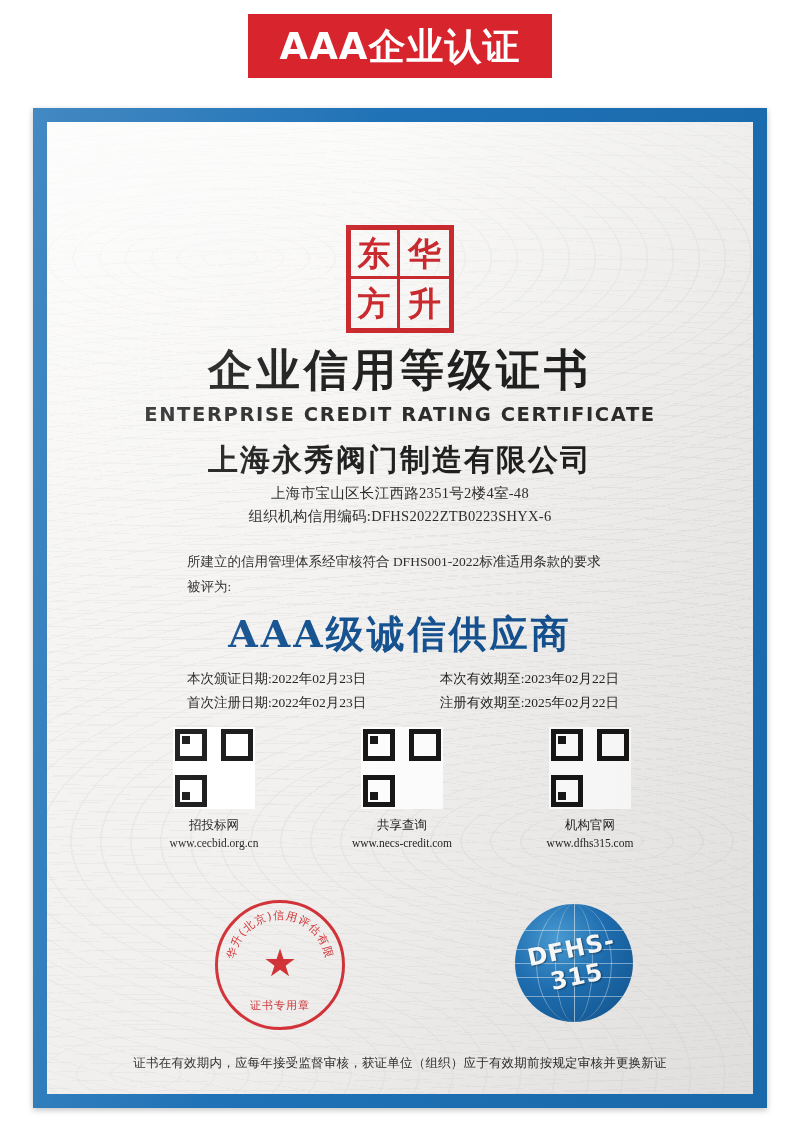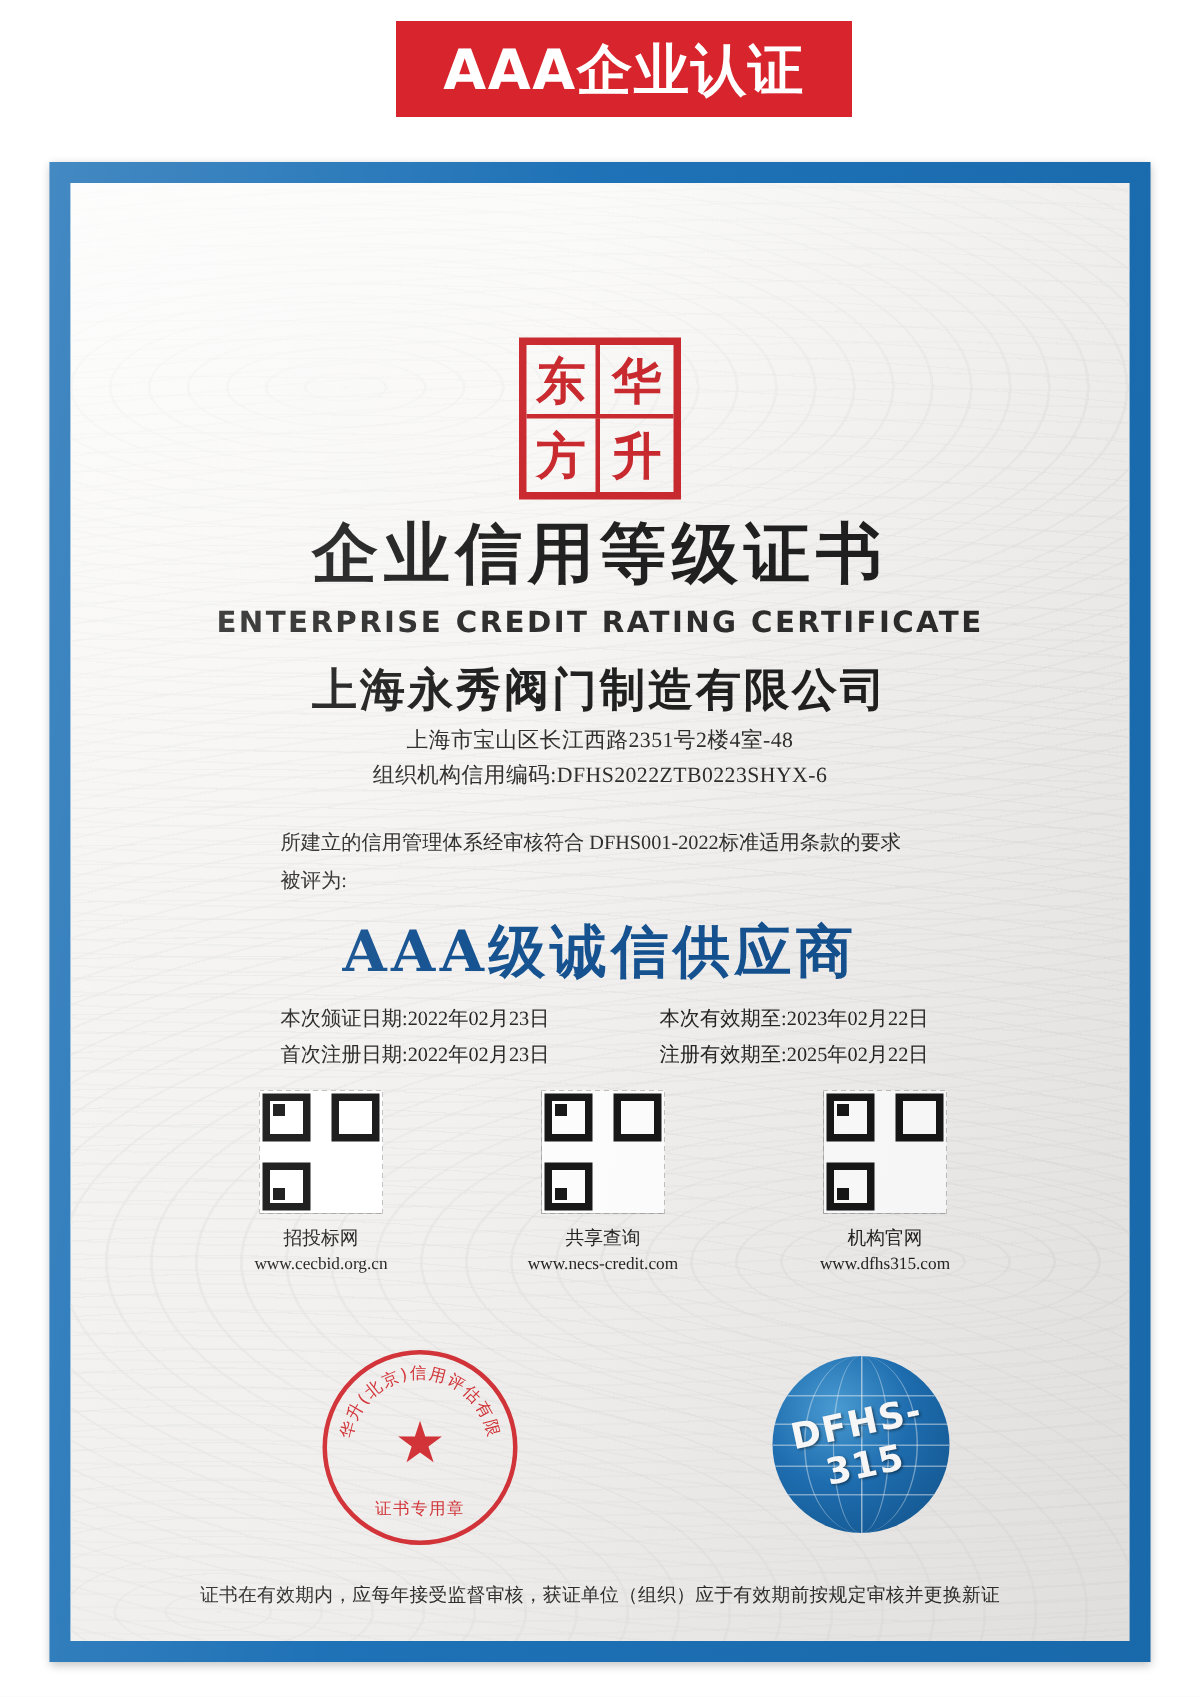--- a/index.html
+++ b/index.html
@@ -11,21 +11,21 @@
     width: 800px;
     height: 1131px;
     position: relative;
     font-family: "Liberation Serif", serif;
     overflow: hidden;
   }
 
   
   .banner {
     position: absolute;
-    left: 264px;
+    left: 248px;
     top: 14px;
     width: 304px;
     height: 64px;
     background: #d8242c;
     display: flex;
     align-items: center;
     justify-content: center;
   }
   .banner-text {
     font-family: "DejaVu Sans", sans-serif;

